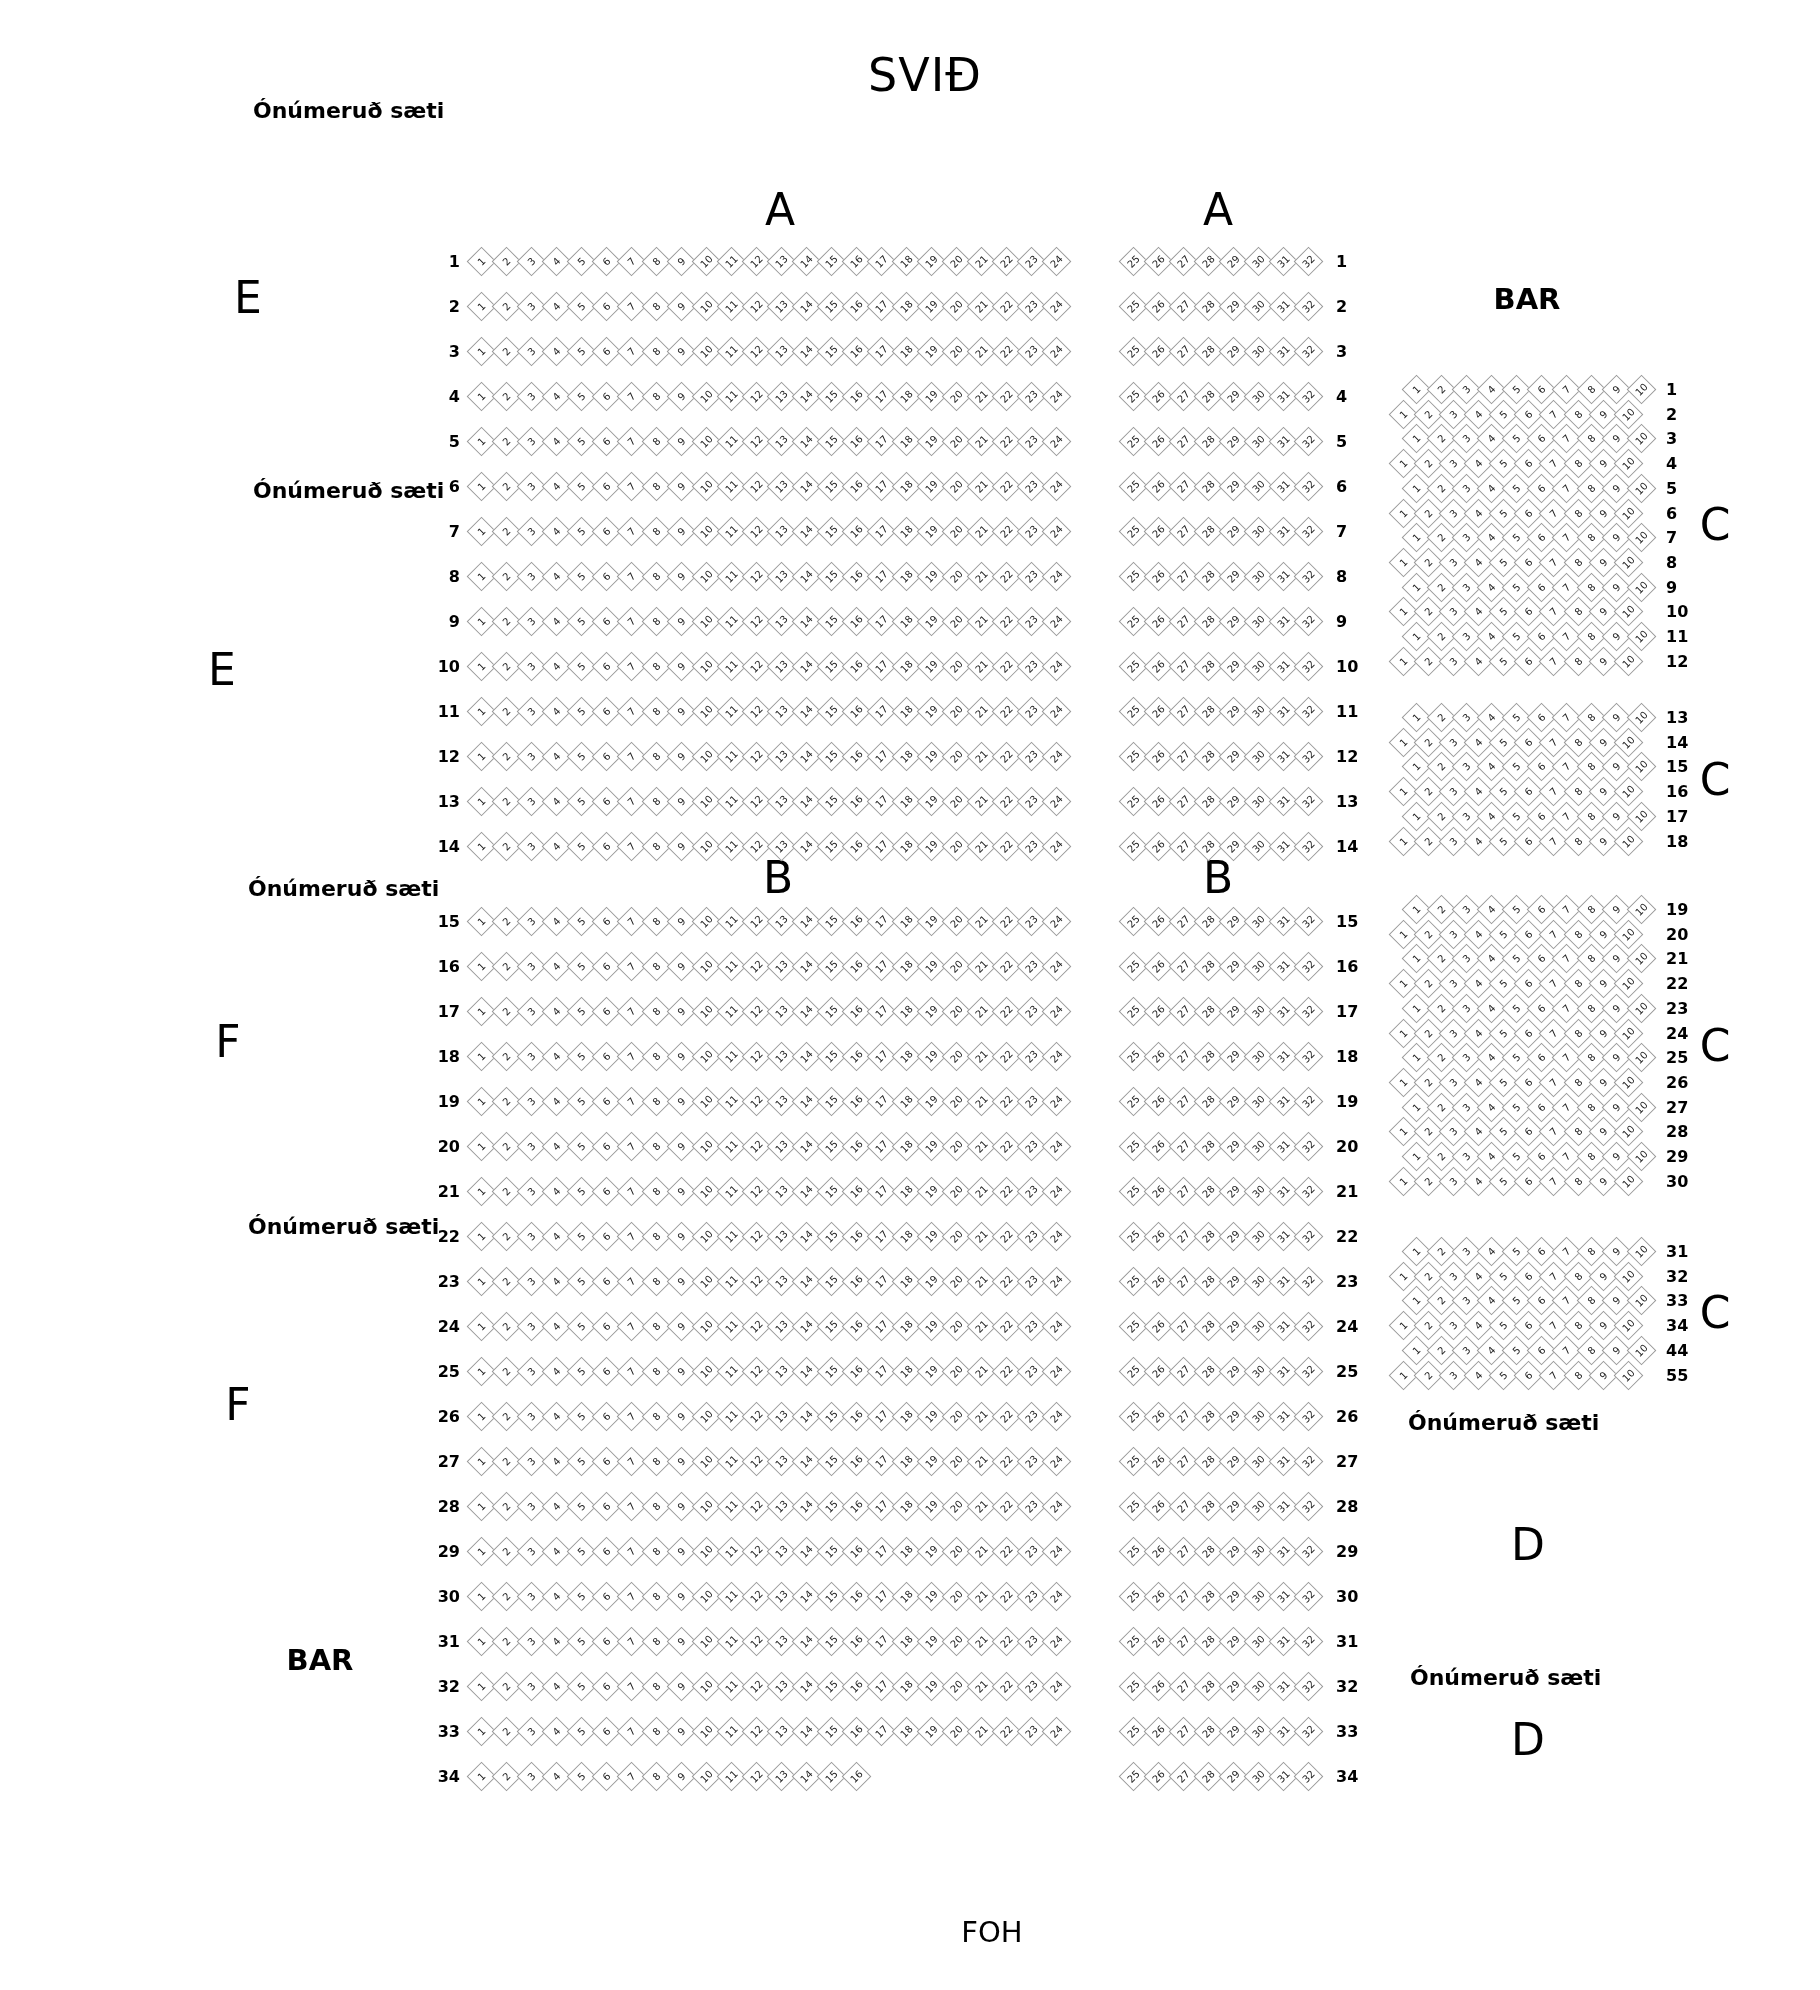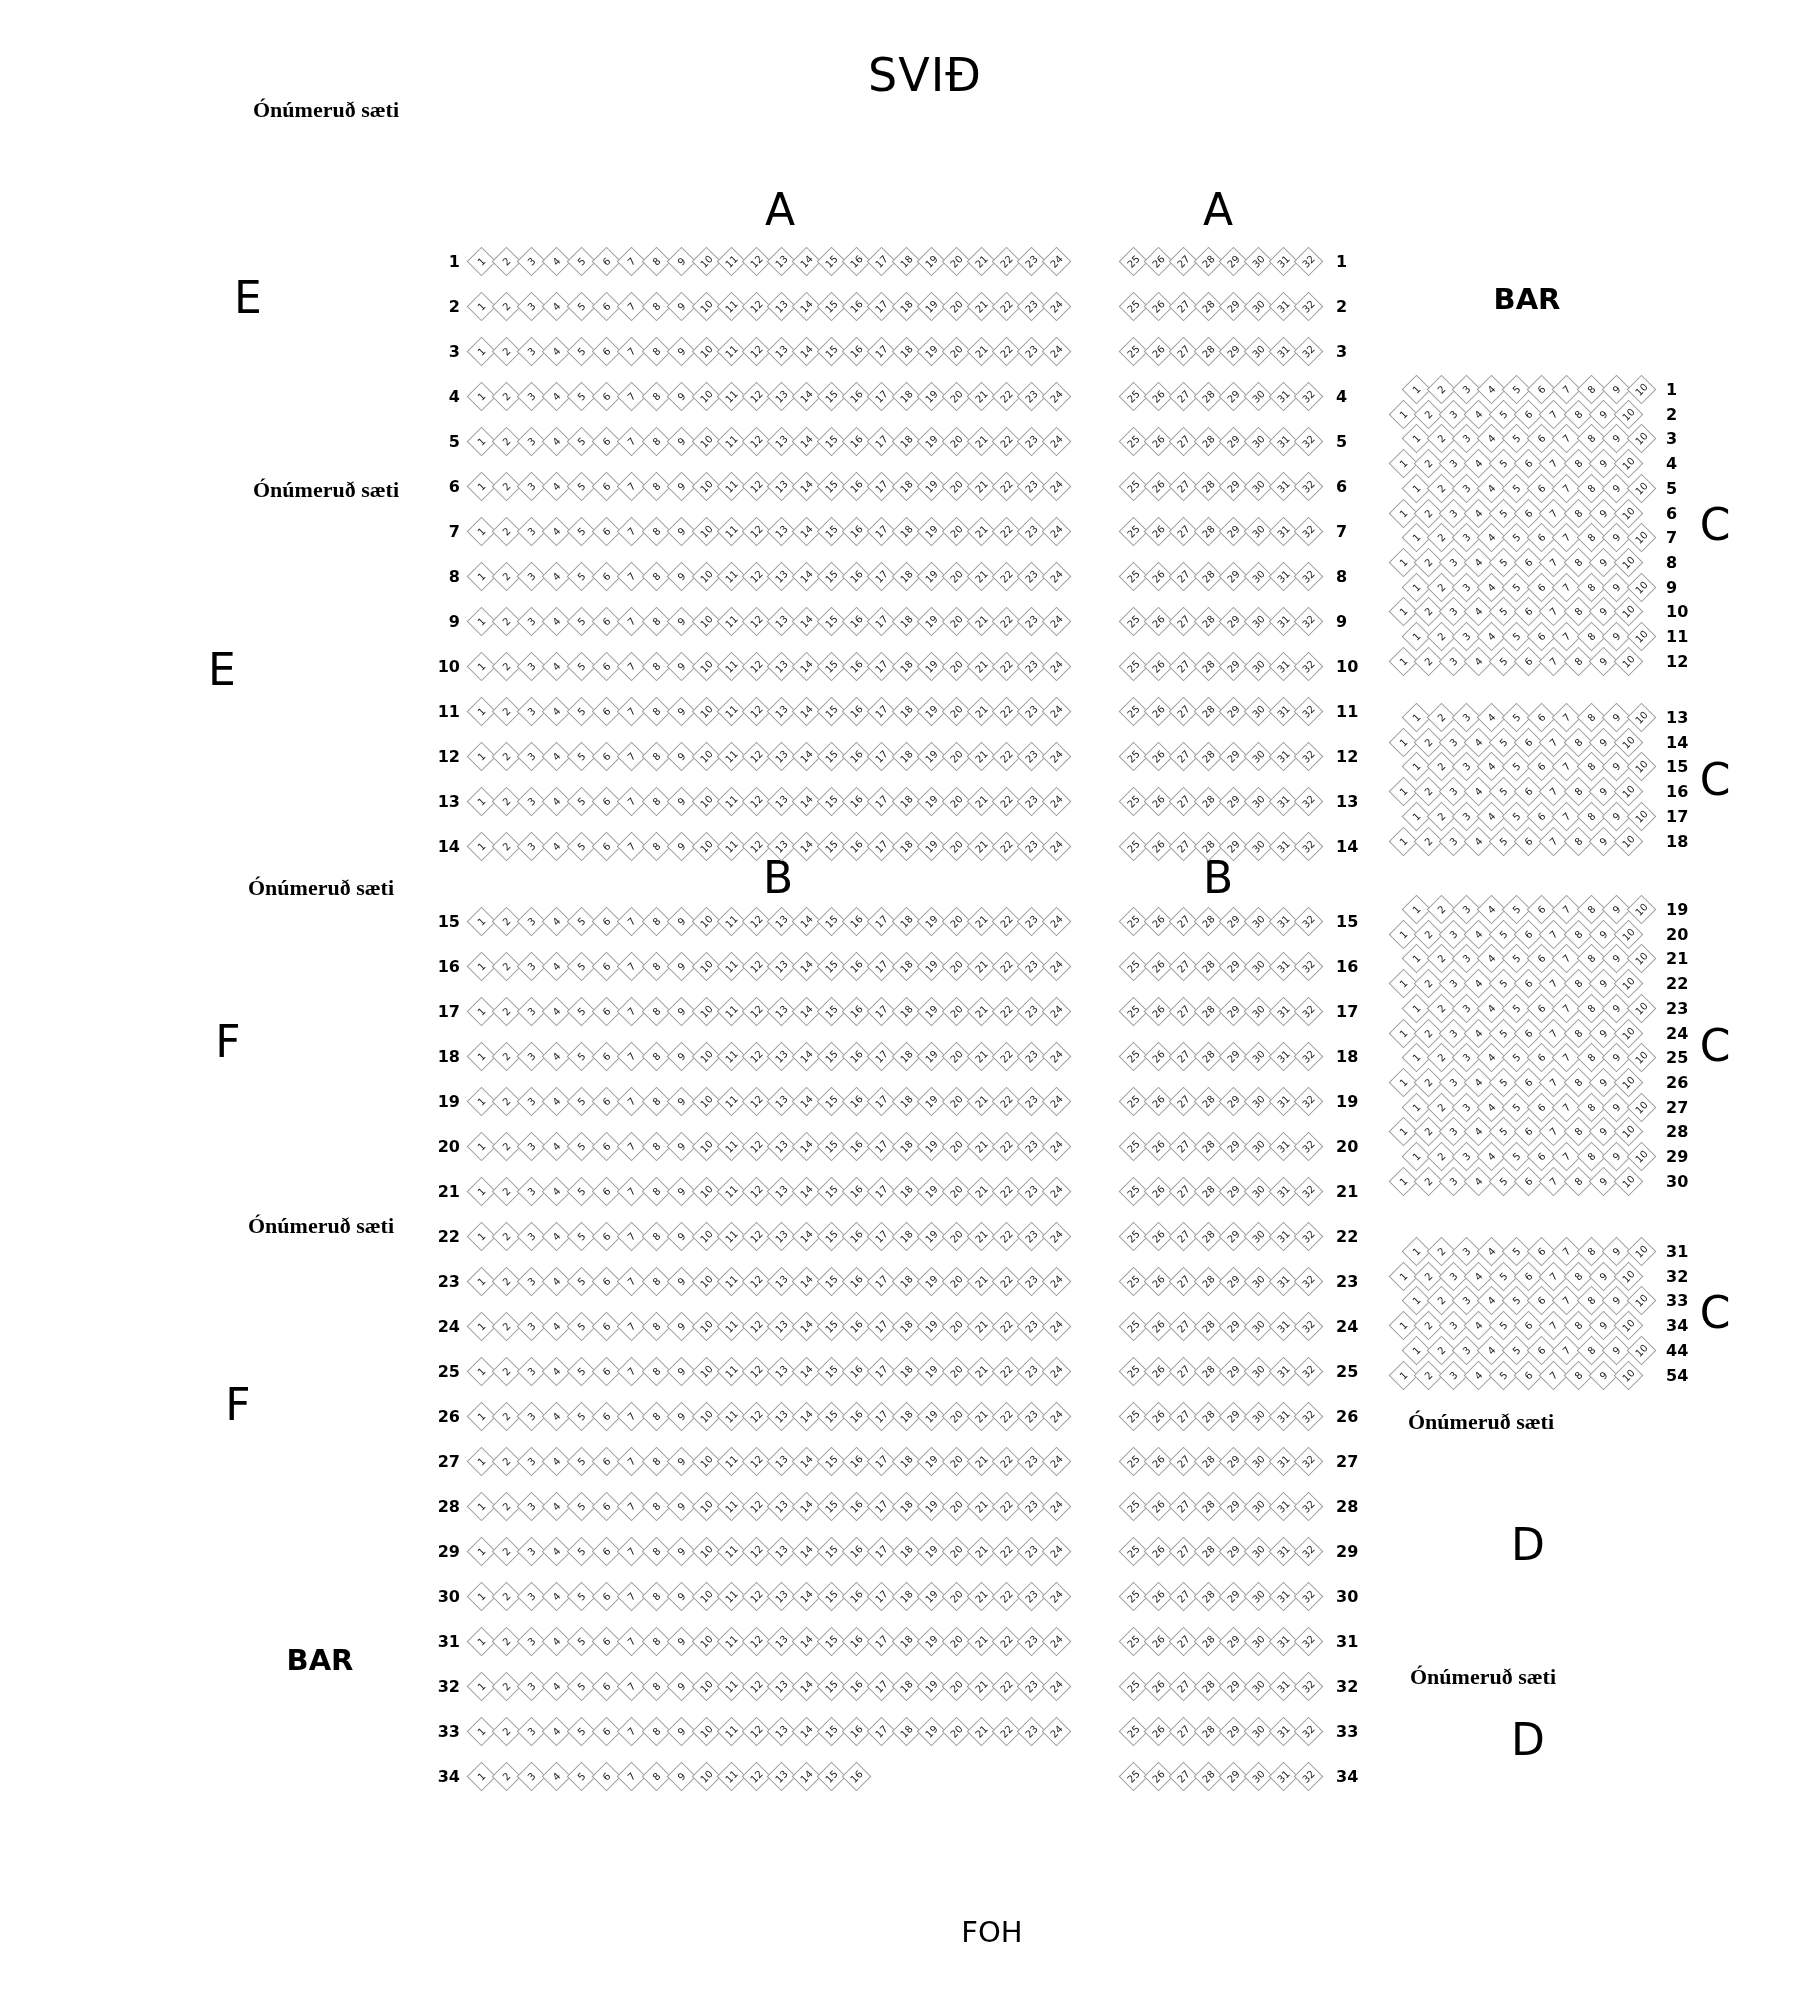--- a/index.html
+++ b/index.html
@@ -4,21 +4,21 @@
 <style>
   html,body{margin:0;padding:0;background:#fff;}
   .page{
     position:relative;width:1820px;height:1990px;background:#ffffff;
     font-family:"DejaVu Sans",sans-serif;color:#000;overflow:hidden;
   }
   
   .biglbl{position:absolute;transform:translate(-50%,-50%);font-size:44px;font-weight:400;line-height:1;white-space:nowrap;}
   .title{position:absolute;transform:translate(-50%,-50%);font-size:46px;font-weight:400;letter-spacing:1px;white-space:nowrap;}
   
-  .onum{position:absolute;transform:translate(0,-50%);font-size:22px;font-weight:bold;white-space:nowrap;font-family:Liberation Serif, serif;}
+  .onum{position:absolute;transform:translate(0,-50%);font-size:22px;font-weight:bold;white-space:nowrap;}
   .barlbl{position:absolute;transform:translate(-50%,-50%);font-size:29px;font-weight:bold;white-space:nowrap;}
   .fohlbl{position:absolute;transform:translate(-50%,-50%);font-size:29px;font-weight:400;white-space:nowrap;}
 
   
   .pos-title{left:925px;top:75px;}
   .pos-onum-tl{left:253px;top:110px;}
   .pos-e-up{left:248px;top:298px;transform:translate(-50%,-50%);}
   .pos-onum-l2{left:253px;top:490px;}
   .pos-e-lo{left:222px;top:670px;transform:translate(-50%,-50%);}
   .pos-onum-l3{left:248px;top:888px;}
@@ -7669,15 +7669,15 @@
           <div class="sq">
             <span>9</span>
           </div>
         </div>
         <div class="seat">
           <div class="sq">
             <span>10</span>
           </div>
         </div>
       </div>
-      <div class="clab">54</div>
+      <div class="clab">55</div>
     </div>
   </div>
 
 </body></html>

